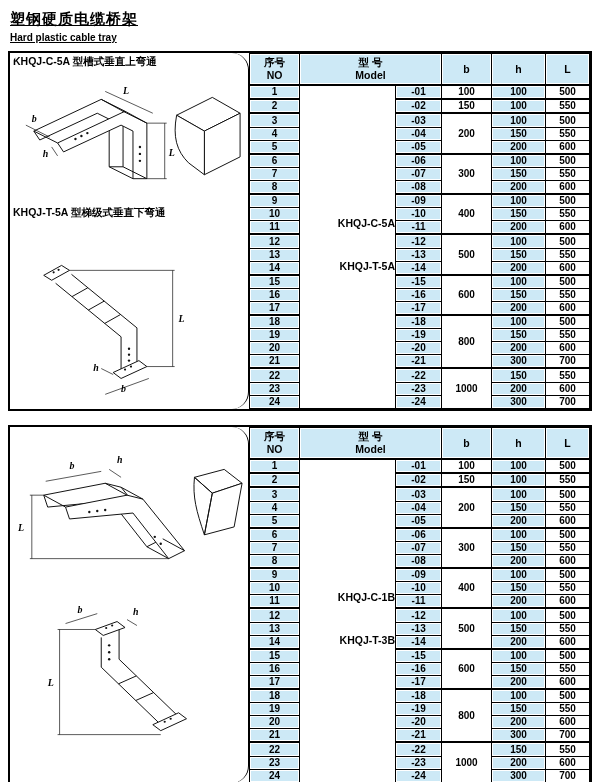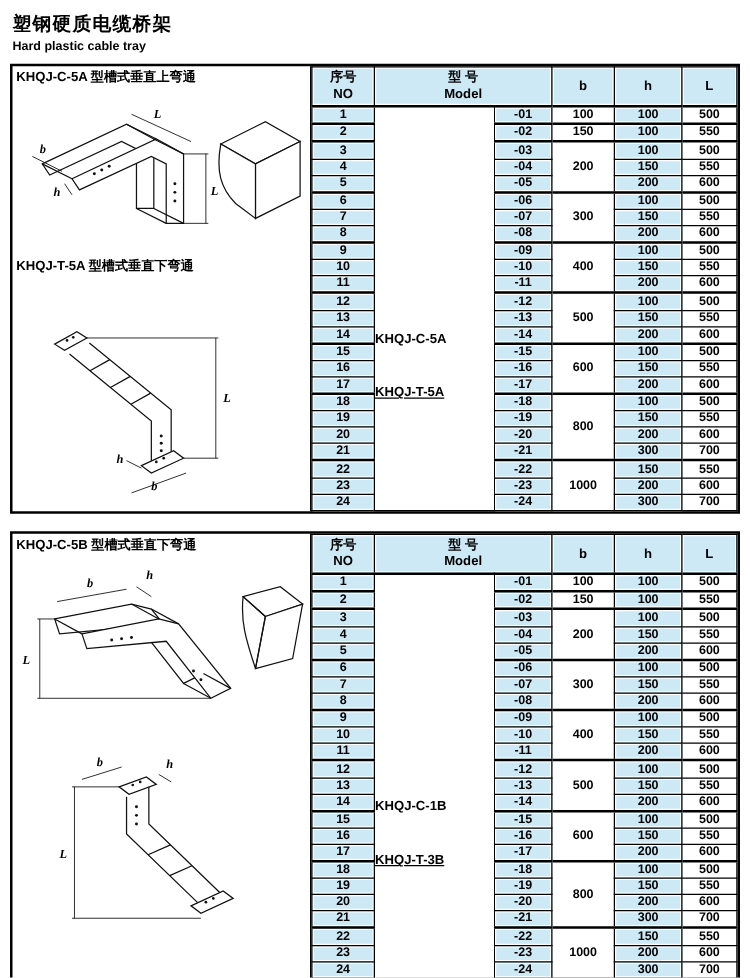--- a/index.html
+++ b/index.html
@@ -1,41 +1,41 @@
 <!DOCTYPE html>
 <html><head>
 <meta charset="utf-8">
 <style>
   html,body{margin:0;padding:0;background:#fff;}
   body{width:600px;height:782px;font-family:"Liberation Sans","DejaVu Sans",sans-serif;color:#000;}
   .page{padding:8px 8px 0 8px;}
-  .titles{margin:2px 0 8px 2px;}
+  .titles{margin:2px 0 8px 2px;text-decoration:underline;}
   .title-zh{font-size:15px;font-weight:bold;letter-spacing:1px;}
   .title-en{font-size:10px;font-weight:bold;margin-top:3px;}
   .section{width:580px;height:356px;border:2px solid #000;display:flex;background:#fff;}
   .section + .section{margin-top:14px;}
-  .left-panel{width:240px;height:100%;position:relative;border-right:1px solid #000;overflow:hidden;}
+  .left-panel{width:240px;height:100%;position:relative;border-right:1px solid #000;overflow:hidden;border-radius:17px;}
   .panel-caption{position:absolute;left:3px;font-size:10.5px;font-weight:bold;white-space:nowrap;}
   .cap-top{top:2px;}
   .cap-mid{top:153px;}
   .drawing{position:absolute;left:0;}
   .draw-a{top:14px;}
   .draw-b{top:168px;}
   .spec-table{width:340px;height:100%;border-collapse:collapse;table-layout:fixed;}
   .spec-table th,.spec-table td{border:1px solid #000;text-align:center;vertical-align:middle;padding:0;font-weight:bold;}
   .spec-table thead th{height:30px;font-size:10.5px;background:#cde9f6;box-shadow:inset 0 0 0 1px #fff;border-bottom:2px solid #000;}
   .spec-table thead .hdr-line{line-height:13px;}
   .spec-table tbody td{font-size:10px;line-height:1;}
   td.blue{background:#cde9f6;box-shadow:inset 0 0 0 1px #fff;}
   td.bcell{background:#fff;}
   tr.gs td{border-top:2px solid #000;}
   td.model-cell{background:#fff;position:relative;}
-  .model-label{position:absolute;left:0;right:0;text-align:left;font-size:10.5px;font-weight:bold;margin-top:48px;}
+  .model-label{position:absolute;left:0;right:0;text-align:right;font-size:10.5px;font-weight:bold;}
   .m0{top:41%;}
-  .m1{top:54.5%;text-decoration:underline;}
+  .m1{top:54.5%;}
   svg{display:block;}
   .ln{stroke:#111;stroke-width:1;fill:none;}
   .face{stroke:#111;stroke-width:1;fill:#fff;}
   .dim{stroke:#111;stroke-width:0.7;fill:none;}
   .dot{fill:#111;stroke:none;}
   .dimtext{font-family:"Liberation Serif","DejaVu Serif",serif;font-style:italic;font-weight:bold;font-size:10px;fill:#000;}
 </style>
 </head>
 <body>
 
@@ -66,21 +66,21 @@
         <text class="dimtext" x="160" y="89">L</text>
         <path class="dim" d="M16,58 L40,70"></path>
         <text class="dimtext" x="22" y="55">b</text>
         <path class="dim" d="M42,80 L48,89"></path>
         <text class="dimtext" x="33" y="90">h</text>
         <path class="face" d="M168,48 L204,30 L232,46 L196,64 Z"></path>
         <path class="face" d="M196,64 L232,46 L232,90 L196,108 Z"></path>
         <path class="face" d="M168,48 C164,70 168,84 180,96 L196,108 L196,64 Z"></path>
       </svg>
 
-      <div class="panel-caption cap-mid">KHQJ-T-5A 型槽式垂直下弯通</div>
+      <div class="panel-caption cap-mid">KHQJ-T-5A 型梯级式垂直下弯通</div>
 
       <svg class="drawing draw-b" width="240" height="186" viewBox="0 0 242 186">
         <path class="face" d="M34,54 L52,44 L60,49 L42,59 Z"></path>
         <circle class="dot" cx="44" cy="51" r="1.1"></circle>
           <circle class="dot" cx="49" cy="48.5" r="1.1"></circle>
         <path class="ln" d="M46,62 L112,116 L112,152"></path>
         <path class="ln" d="M62,53 L128,107 L128,145"></path>
         <path class="ln" d="M62.5,75.5 L78.5,66.5 M79,89 L95,80 M95.5,102.5 L111.5,93.5" stroke-width="2"></path>
         <circle class="dot" cx="120" cy="128" r="1.2"></circle>
           <circle class="dot" cx="120" cy="134" r="1.2"></circle>
@@ -278,21 +278,20 @@
             <td class="blue">-24</td>
             <td class="blue">300</td>
             <td>700</td>
           </tr>
         </tbody>
     </table>
   </div>
 
   <div class="section">
     <div class="left-panel">
-      <div class="panel-caption cap-top">KHQJ-C-5B 型槽式垂直下弯通</div>
 
       <svg class="drawing draw-a" width="240" height="148" viewBox="0 0 242 148">
         <path class="face" d="M34,54 L96,42 L112,46 L154,98 L138,106 L102,60 L38,66 Z"></path>
         <path class="face" d="M56,66 L118,54 L134,58 L176,110 L160,118 L124,72 L60,78 Z"></path>
         <path class="ln" d="M34,54 L56,66 M96,42 L118,54 M112,46 L134,58 M154,98 L176,110 M138,106 L160,118"></path>
         <circle class="dot" cx="80" cy="71" r="1.2"></circle>
           <circle class="dot" cx="88" cy="70" r="1.2"></circle>
           <circle class="dot" cx="96" cy="69" r="1.2"></circle>
         <circle class="dot" cx="146" cy="96" r="1.2"></circle>
           <circle class="dot" cx="152" cy="103" r="1.2"></circle>

